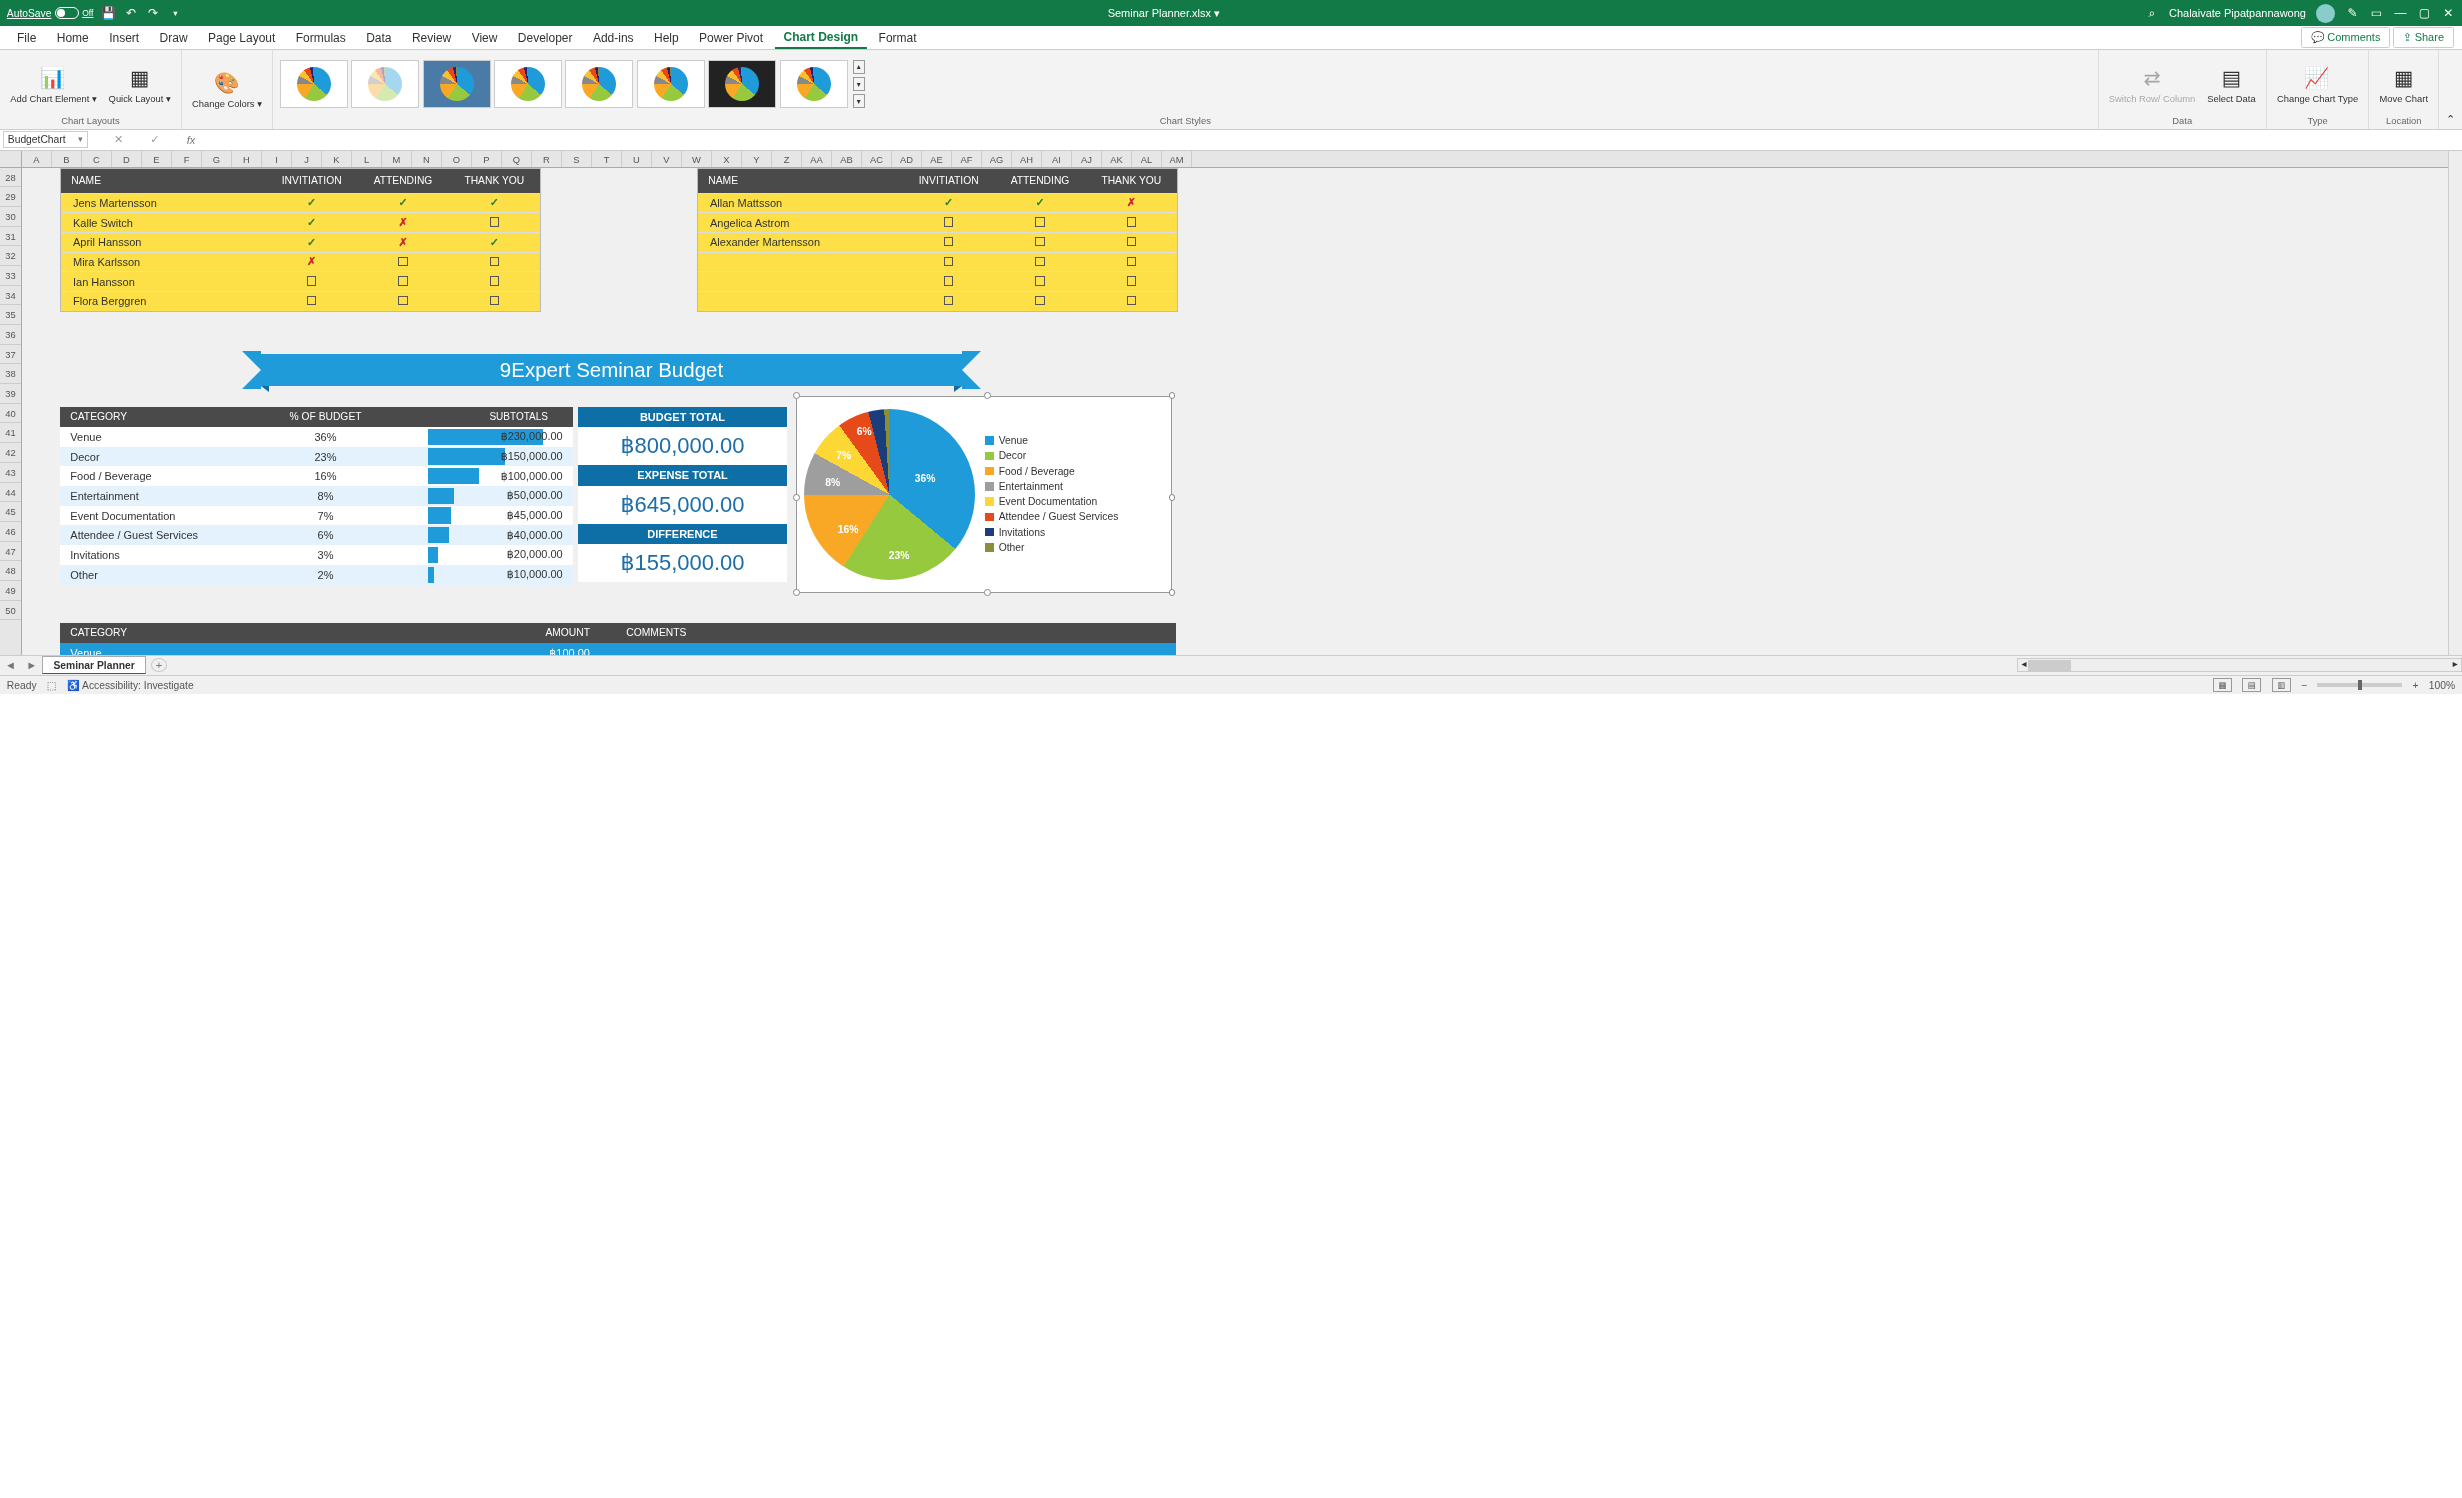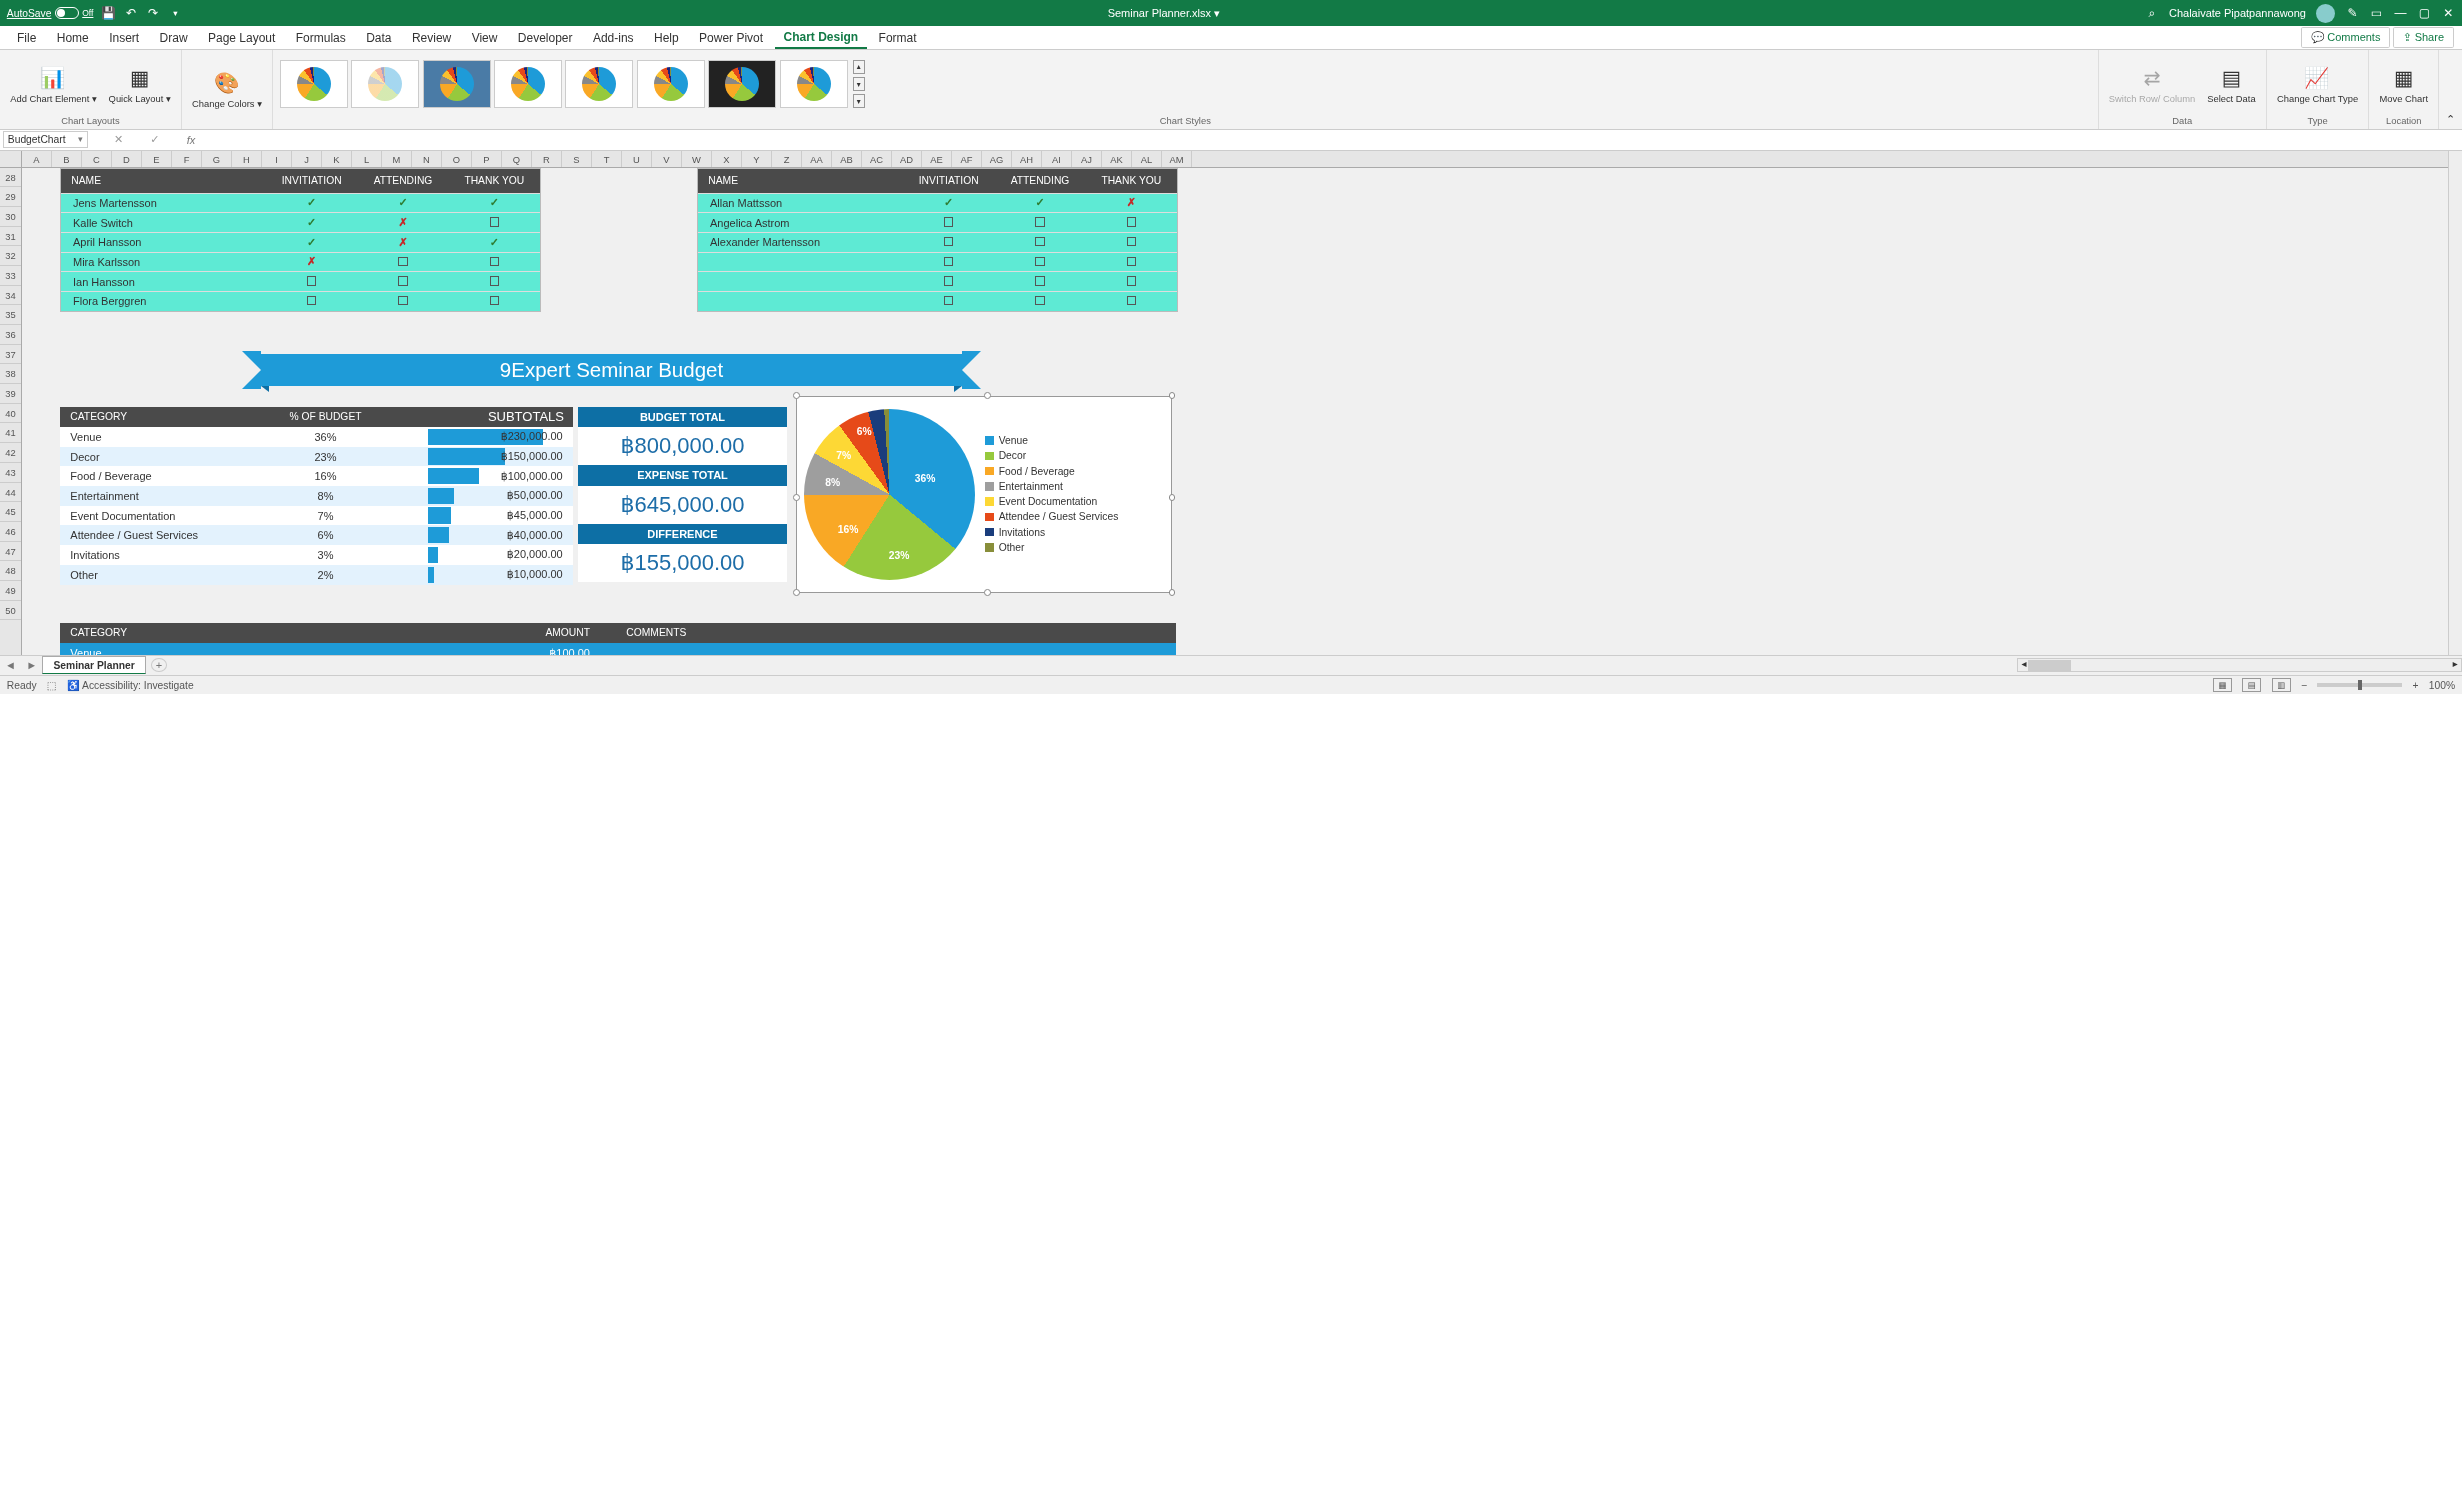--- a/index.html
+++ b/index.html
@@ -50,21 +50,21 @@
 .gridwrap { display:flex; height:504px; position:relative; }
 .rowhdrs { width:22px; background:#e6e6e6; border-right:0.9px solid #aaa; }
 .rowhdrs .rh { height:19.7px; border-bottom:0.9px solid #ccc; font-size:9.4px; text-align:center; line-height:19.7px; color:#555; }
 .rowhdrs .corner { height:17px; border-bottom:0.9px solid #aaa; background:#e6e6e6; }
 .sheet { flex:1; overflow:hidden; position:relative; }
 .colhdrs { height:17px; background:#e6e6e6; display:flex; border-bottom:0.9px solid #aaa; }
 .colhdrs .ch { border-right:0.9px solid #ccc; font-size:9.4px; text-align:center; line-height:17px; color:#555; flex-shrink:0; }
 .content { position:relative; background:#f0f0f0; height:487px; }
 
 
-.guest-table { position:absolute; background:#5eead4; border:0.9px solid #bbb; }
+.guest-table { position:absolute; background:#fde047; border:0.9px solid #bbb; }
 .guest-table.left { left:38px; top:0; width:481px; }
 .guest-table.right { left:675px; top:0; width:481px; }
 .gt-head { background:#4a4a4a; color:#fff; display:flex; height:24px; align-items:center; }
 .gt-head .c1 { width:205px; padding-left:10.3px; font-size:10.3px; }
 .gt-head .c2,.gt-head .c3,.gt-head .c4 { flex:1; text-align:center; font-size:10.3px; }
 .gt-row { display:flex; height:19.7px; align-items:center; border-top:0.9px solid #ddd; }
 .gt-row .c1 { width:205px; padding-left:12px; font-size:11px; }
 .gt-row .c2,.gt-row .c3,.gt-row .c4 { flex:1; text-align:center; }
 .chk { color:#2e7d32; font-weight:bold; }
 .crs { color:#c62828; font-weight:bold; }
@@ -77,21 +77,21 @@
 .banner::after { right:-19px; border-top:19px solid #1e9bd8; border-bottom:19px solid #1e9bd8; border-right:19px solid transparent; }
 .banner .fold { position:absolute; bottom:-6.8px; width:0; height:0; border-top:6.8px solid #0d6fa5; }
 .banner .fold.l { left:0; border-left:8.5px solid transparent; }
 .banner .fold.r { right:0; border-right:8.5px solid transparent; }
 
 
 .budget-table { position:absolute; left:38px; top:239px; width:513px; background:#fff; }
 .bt-head { background:#4a4a4a; color:#fff; display:flex; height:20.5px; align-items:center; }
 .bt-head .b1 { width:197px; padding-left:10.3px; font-size:10.3px; }
 .bt-head .b2 { width:137px; text-align:center; font-size:10.3px; }
-.bt-head .b3 { flex:1; text-align:right; padding-right:9px; font-size:13px; }
+.bt-head .b3 { flex:1; text-align:right; padding-right:25px; font-size:10px; }
 .bt-row { display:flex; height:19.7px; align-items:center; position:relative; }
 .bt-row:nth-child(even) { background:#e3f2fd; }
 .bt-row:nth-child(odd) { background:#fff; }
 .bt-row .b1 { width:197px; padding-left:10.3px; font-size:11px; z-index:2; }
 .bt-row .b2 { width:137px; text-align:center; font-size:11px; z-index:2; }
 .bt-row .b3 { flex:1; text-align:right; padding-right:10.3px; font-size:11px; z-index:2; }
 .bt-row .bar { position:absolute; left:368px; top:1.7px; height:16.2px; background:#1e9bd8; z-index:1; }
 
 
 .totals { position:absolute; left:556px; top:239px; width:209px; }

